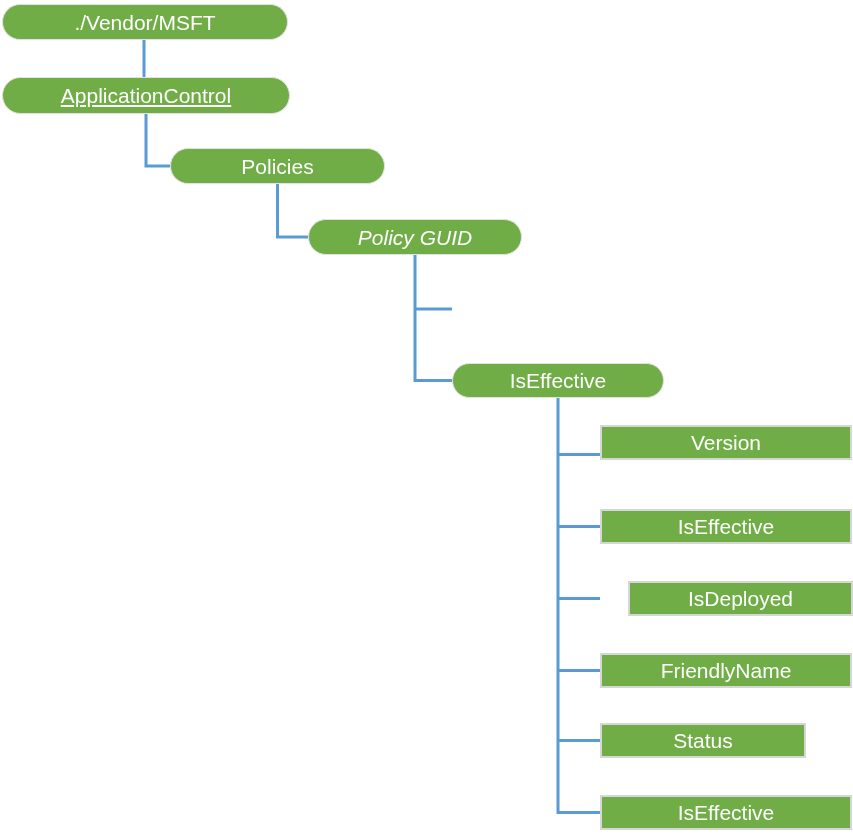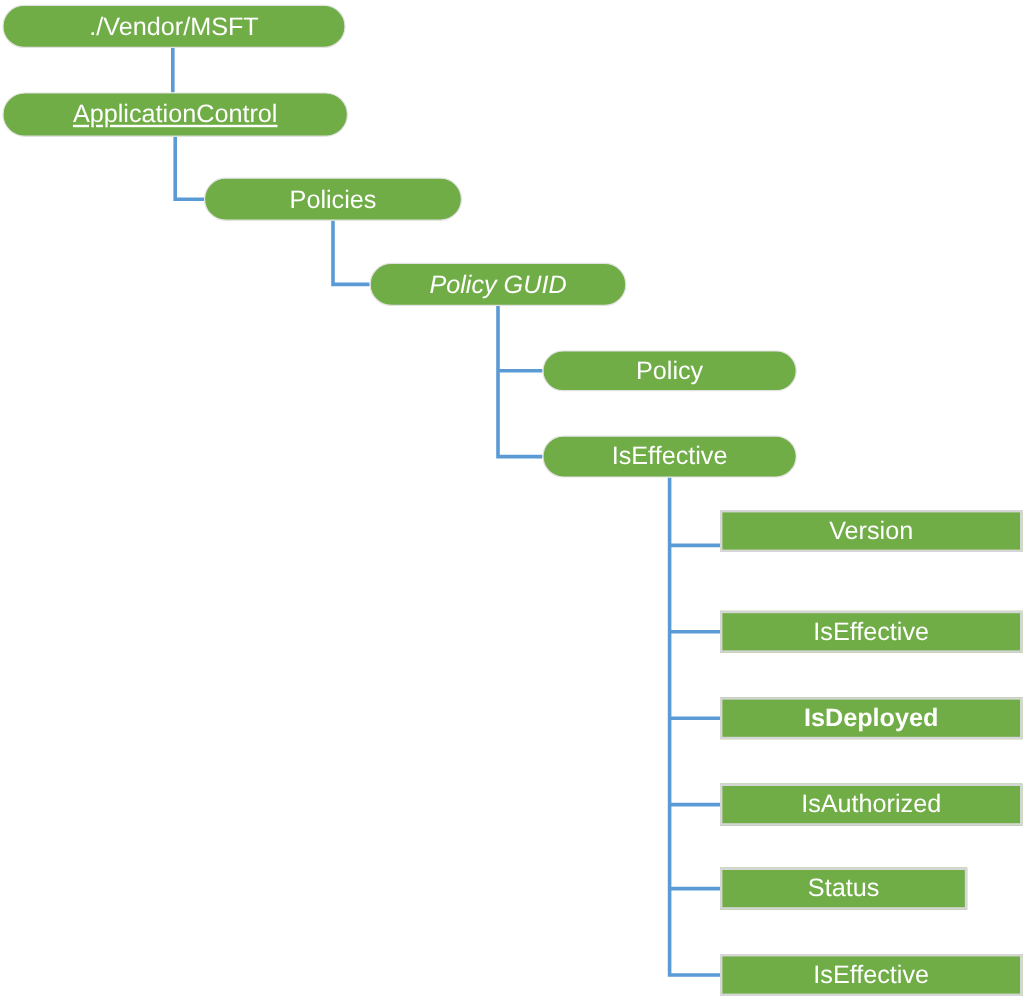--- a/index.html
+++ b/index.html
@@ -42,21 +42,21 @@
   .italic { font-style: italic; }
 
   #node-vendor-msft        { left: 2px;   top: 4px;   width: 286px; height: 36px; }
   #node-application-control{ left: 2px;   top: 77px;  width: 288px; height: 37px; text-decoration: underline; }
   #node-policies           { left: 170px; top: 148px; width: 215px; height: 36px; }
   #node-policy-guid        { left: 308px; top: 219px; width: 214px; height: 36px; }
   #node-policy             { left: 452px; top: 292px; width: 212px; height: 34px; }
   #node-policy-info        { left: 452px; top: 363px; width: 212px; height: 35px; }
   #node-version            { left: 600px; top: 425px; width: 252px; height: 35px; }
   #node-is-effective       { left: 600px; top: 509px; width: 252px; height: 35px; }
-  #node-is-deployed        { left: 600px; top: 581px; width: 252px; height: 35px; font-weight: bold; }
+  #node-is-deployed        { left: 628px; top: 581px; width: 225px; height: 35px; }
   #node-is-authorized      { left: 600px; top: 653px; width: 252px; height: 35px; }
   #node-status             { left: 600px; top: 723px; width: 206px; height: 35px; }
   #node-friendly-name      { left: 600px; top: 795px; width: 252px; height: 35px; }
 </style>
 </head>
 <body>
 
 <div id="diagram">
 
   <svg id="connectors" viewBox="0 0 853 839" xmlns="http://www.w3.org/2000/svg">
@@ -74,29 +74,28 @@
   </svg>
 
   <div class="node pill" id="node-vendor-msft">./Vendor/MSFT</div>
 
   <div class="node pill" id="node-application-control">ApplicationControl</div>
 
   <div class="node pill italic" id="node-policy-guid">Policy GUID</div>
 
   <div class="node pill" id="node-policies">Policies</div>
 
-  <div class="node pill" id="node-policy">Policy</div>
 
   <div class="node pill" id="node-policy-info">IsEffective</div>
 
   <div class="node rect" id="node-version">Version</div>
 
   <div class="node rect" id="node-is-effective">IsEffective</div>
 
   <div class="node rect" id="node-is-deployed">IsDeployed</div>
 
-  <div class="node rect" id="node-is-authorized">IsAuthorized</div>
+  <div class="node rect" id="node-is-authorized">FriendlyName</div>
 
   <div class="node rect" id="node-status">Status</div>
 
   <div class="node rect" id="node-friendly-name">IsEffective</div>
 
 </div>
 
 </body></html>

